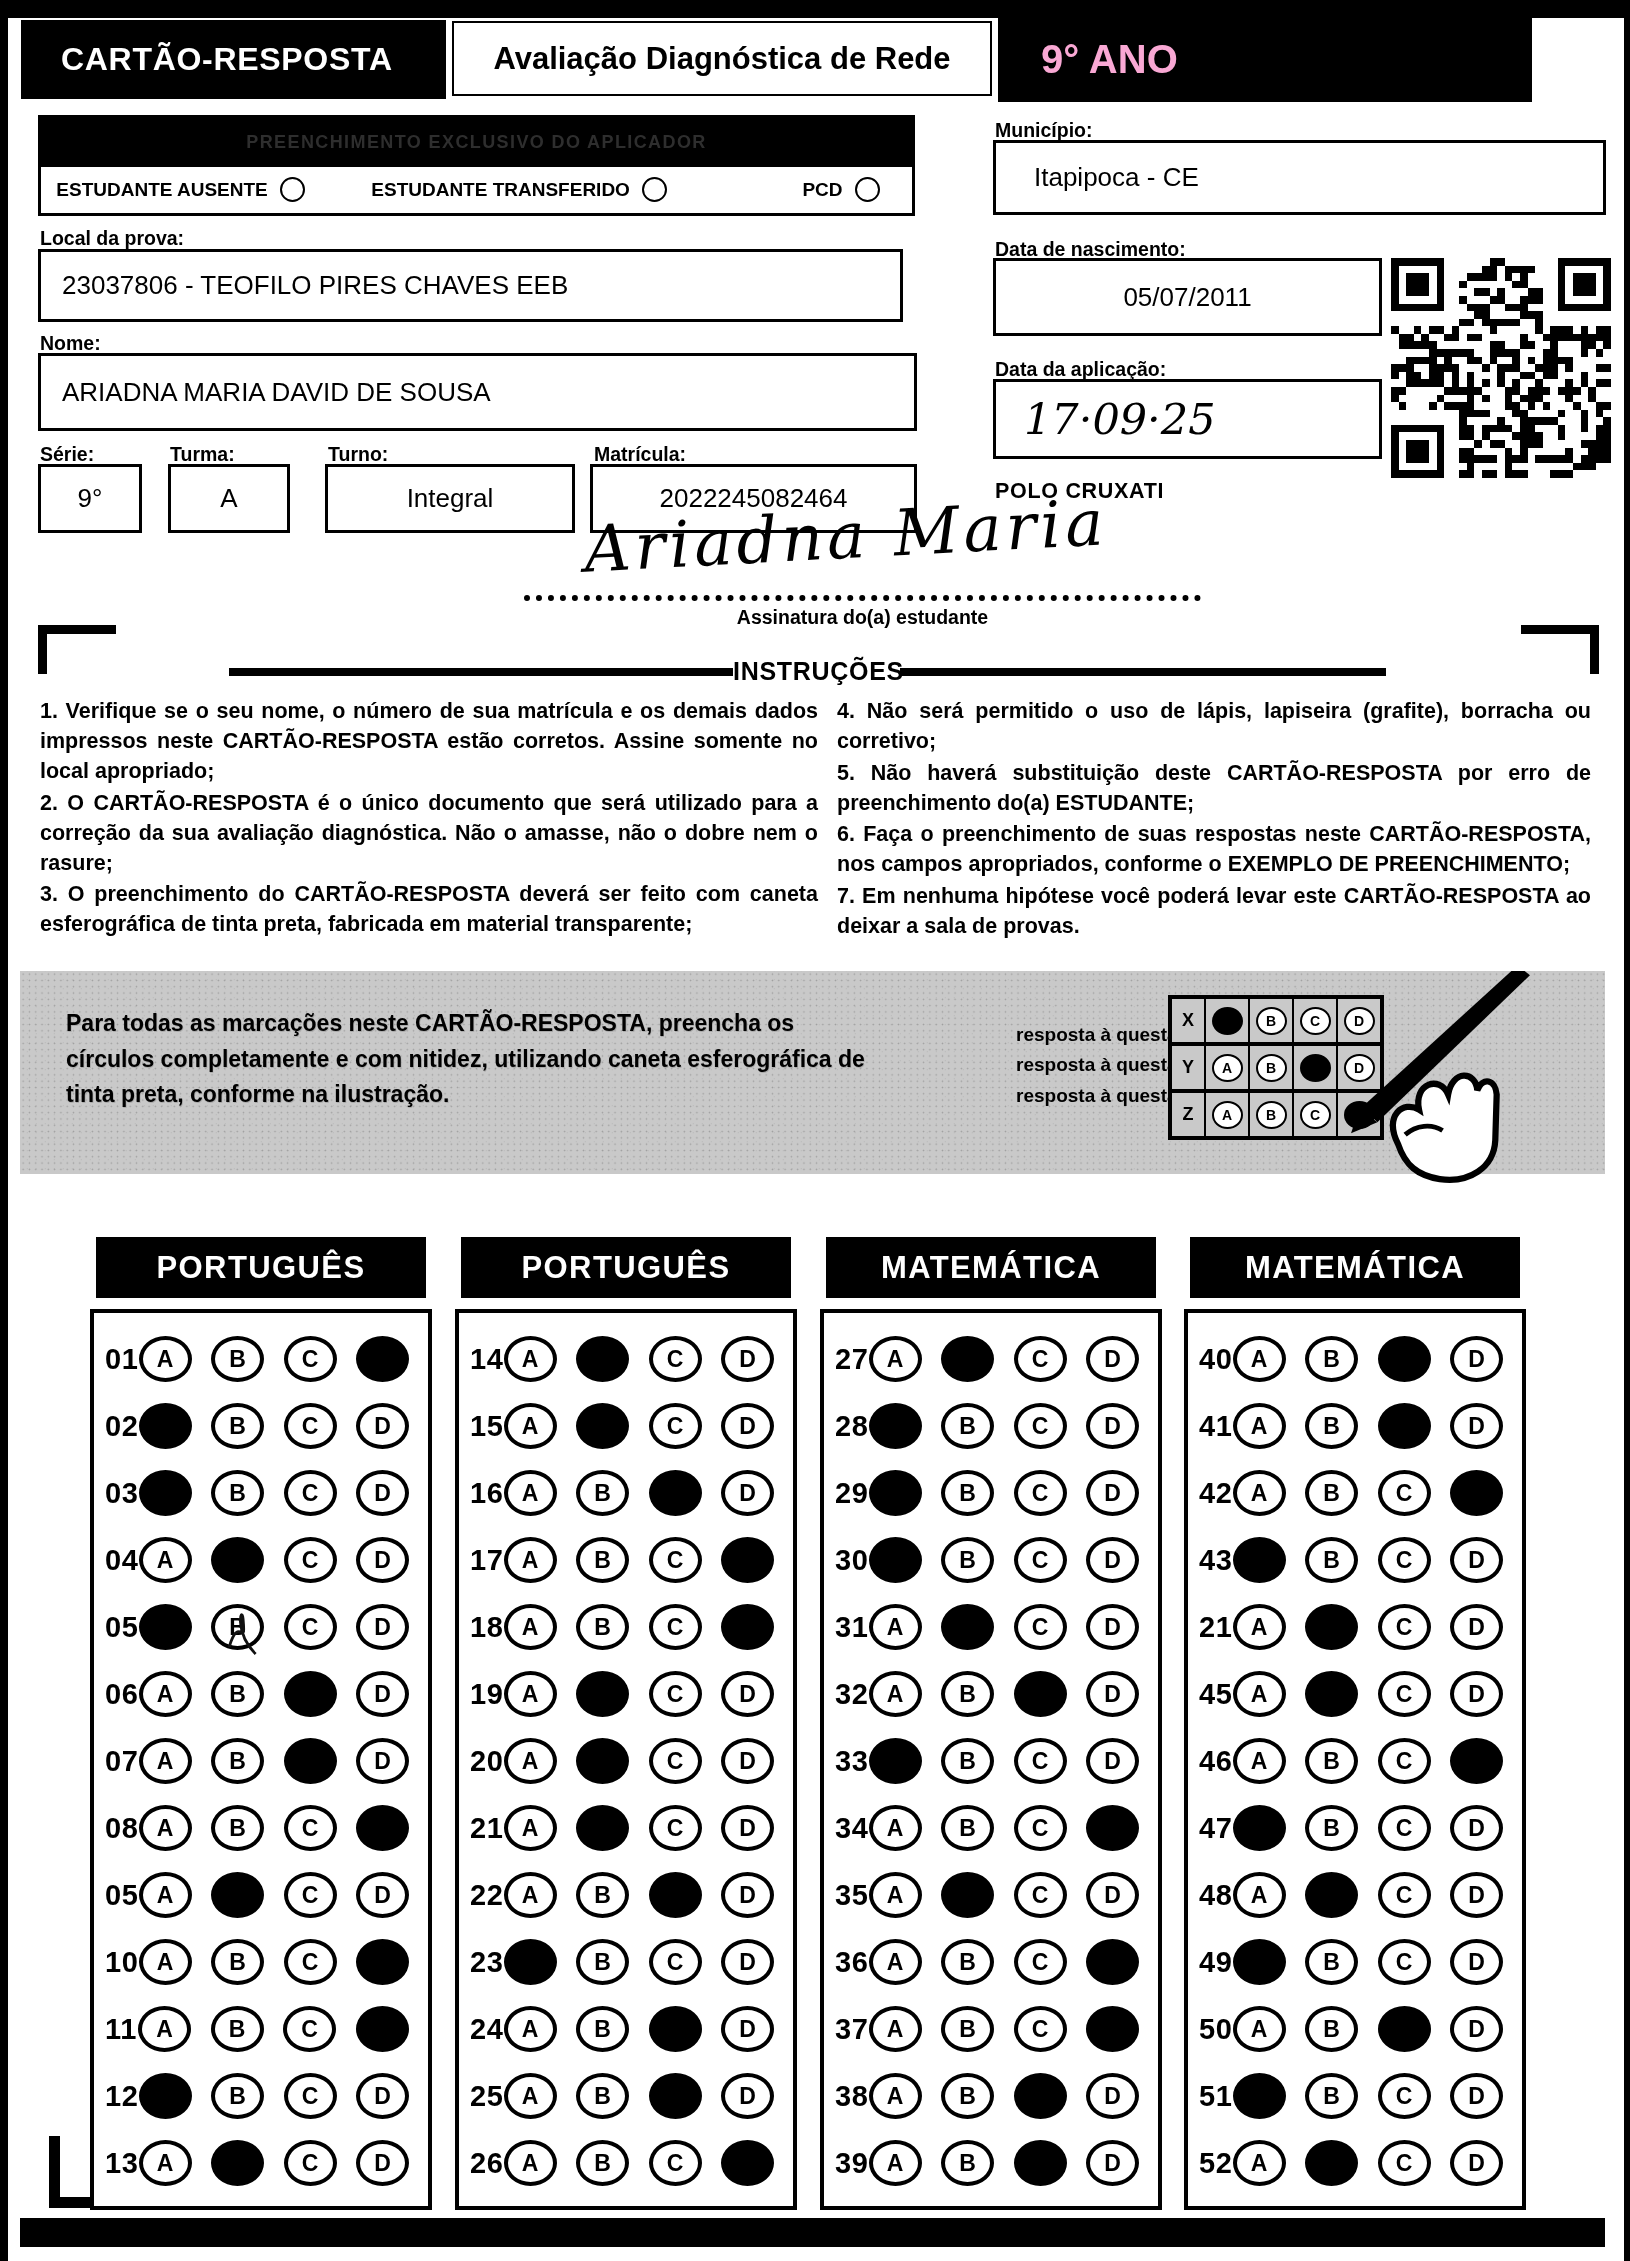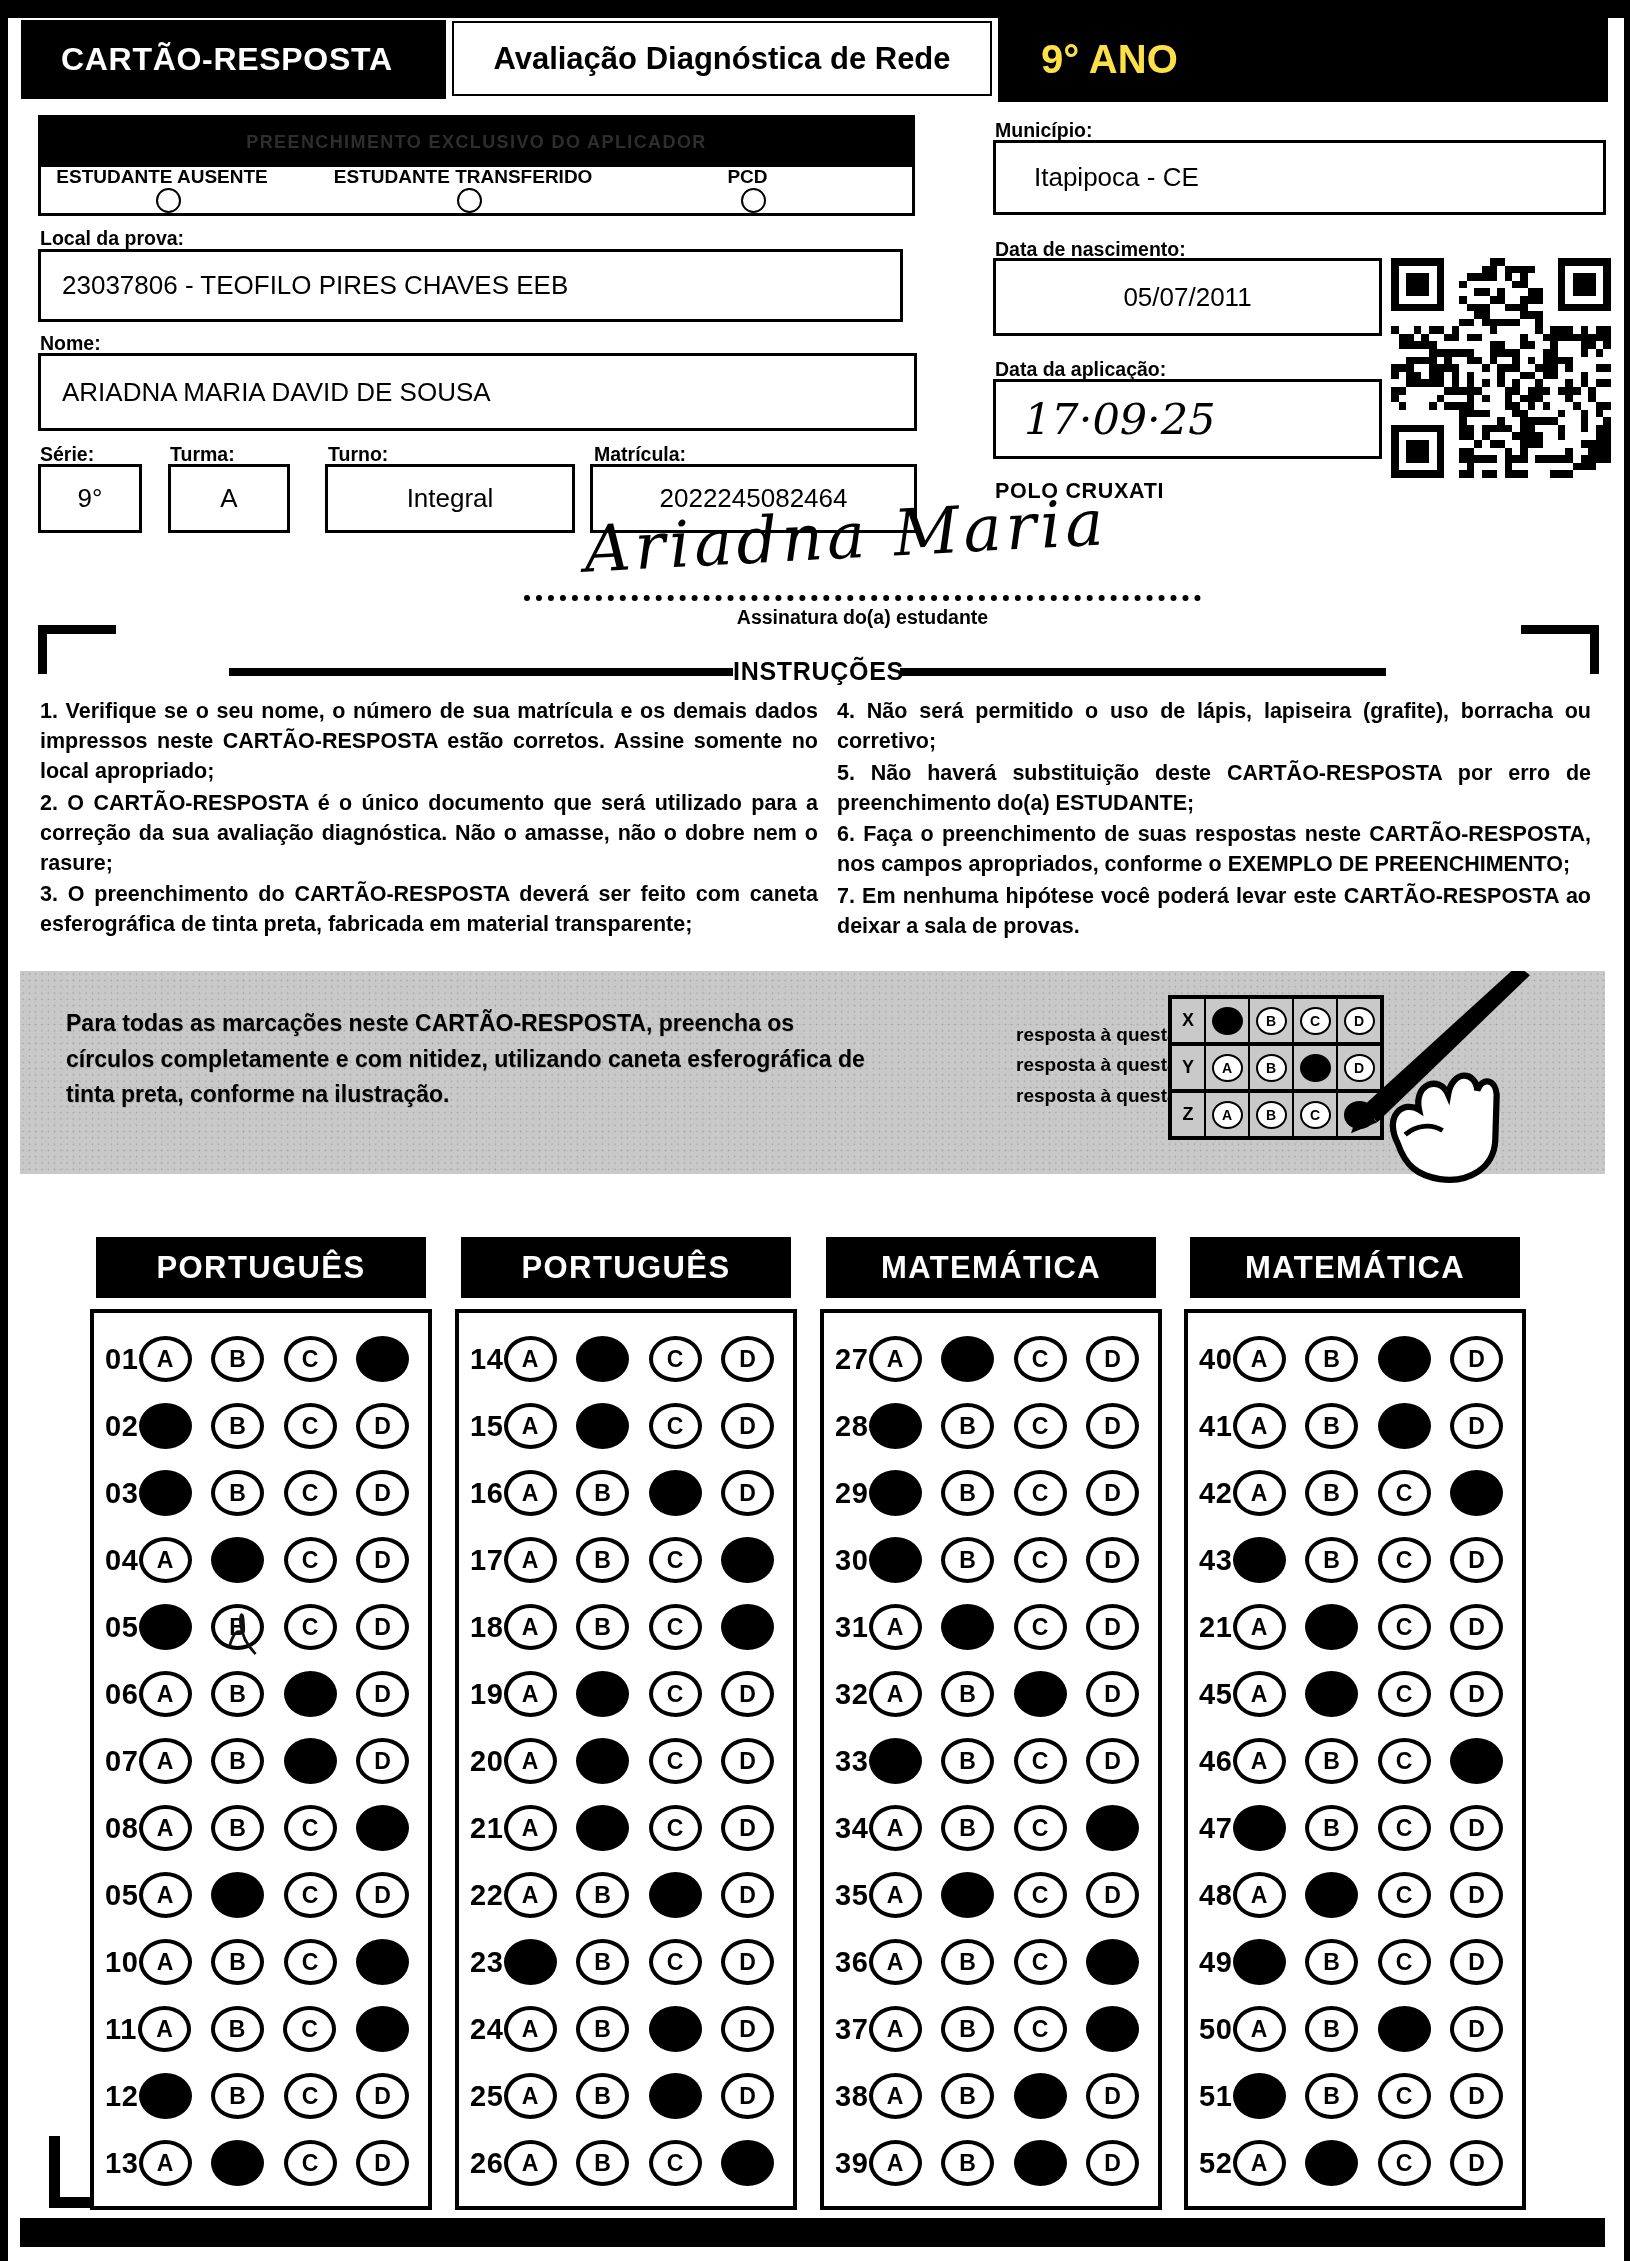--- a/index.html
+++ b/index.html
@@ -8,28 +8,28 @@
   
   .frame-top{left:0;top:0;width:1630px;height:18px;background:#000;}
   .frame-left{left:0;top:0;width:8.3px;height:2261px;background:#000;}
   .frame-right{left:1624px;top:0;width:7px;height:2261px;background:#000;}
   .bottom-bar{left:19.5px;top:2218px;width:1585px;height:29px;background:#000;}
   
   .hdr-card{left:21px;top:19.5px;width:425px;height:79px;background:#000;color:#fff;
     font-weight:bold;font-size:32px;display:flex;align-items:center;padding-left:40px;box-sizing:border-box;letter-spacing:0.7px;}
   .hdr-exam{left:452px;top:21px;width:540px;height:75px;background:#fff;border:2.8px solid #000;box-sizing:border-box;
     font-weight:bold;font-size:31px;display:flex;align-items:center;justify-content:center;letter-spacing:0px;}
-  .hdr-grade{left:998px;top:16.7px;width:610px;height:85px;background:#000;color:#fde047;
+  .hdr-grade{left:998px;top:16.7px;width:534px;height:85px;background:#000;color:#f9a8d4;
     font-weight:bold;font-size:40px;display:flex;align-items:center;padding-left:43px;box-sizing:border-box;}
   
   .app-box{left:38px;top:115px;width:877px;height:101px;border:3.5px solid #000;box-sizing:border-box;background:#fff;}
   .app-bar{position:absolute;left:0;top:0;width:100%;height:49px;background:#000;color:#2e2e2e;
     font-weight:bold;font-size:18px;display:flex;align-items:center;justify-content:center;letter-spacing:1.4px;}
   .app-row{position:absolute;left:0;top:49px;width:100%;height:45px;display:flex;align-items:center;}
-  .app-opt{display:flex;align-items:center;flex-direction:column;}
+  .app-opt{display:flex;align-items:center;}
   .app-opt:nth-child(1){margin-left:15.3px;}
   .app-opt:nth-child(2){margin-left:66px;}
   .app-opt:nth-child(3){margin-left:135px;justify-content:flex-end;}
   .app-lab{font-weight:bold;font-size:19px;}
   .app-circ{width:25px;height:25px;border:2.8px solid #000;border-radius:50%;margin-left:12.5px;background:#fff;box-sizing:border-box;}
   
   .lbl{font-weight:bold;font-size:19.5px;}
   .fbox{border:3.5px solid #000;box-sizing:border-box;background:#fff;display:flex;align-items:center;
     font-weight:normal;font-size:26px;}
   .fbox.pad{padding-left:21px;}

